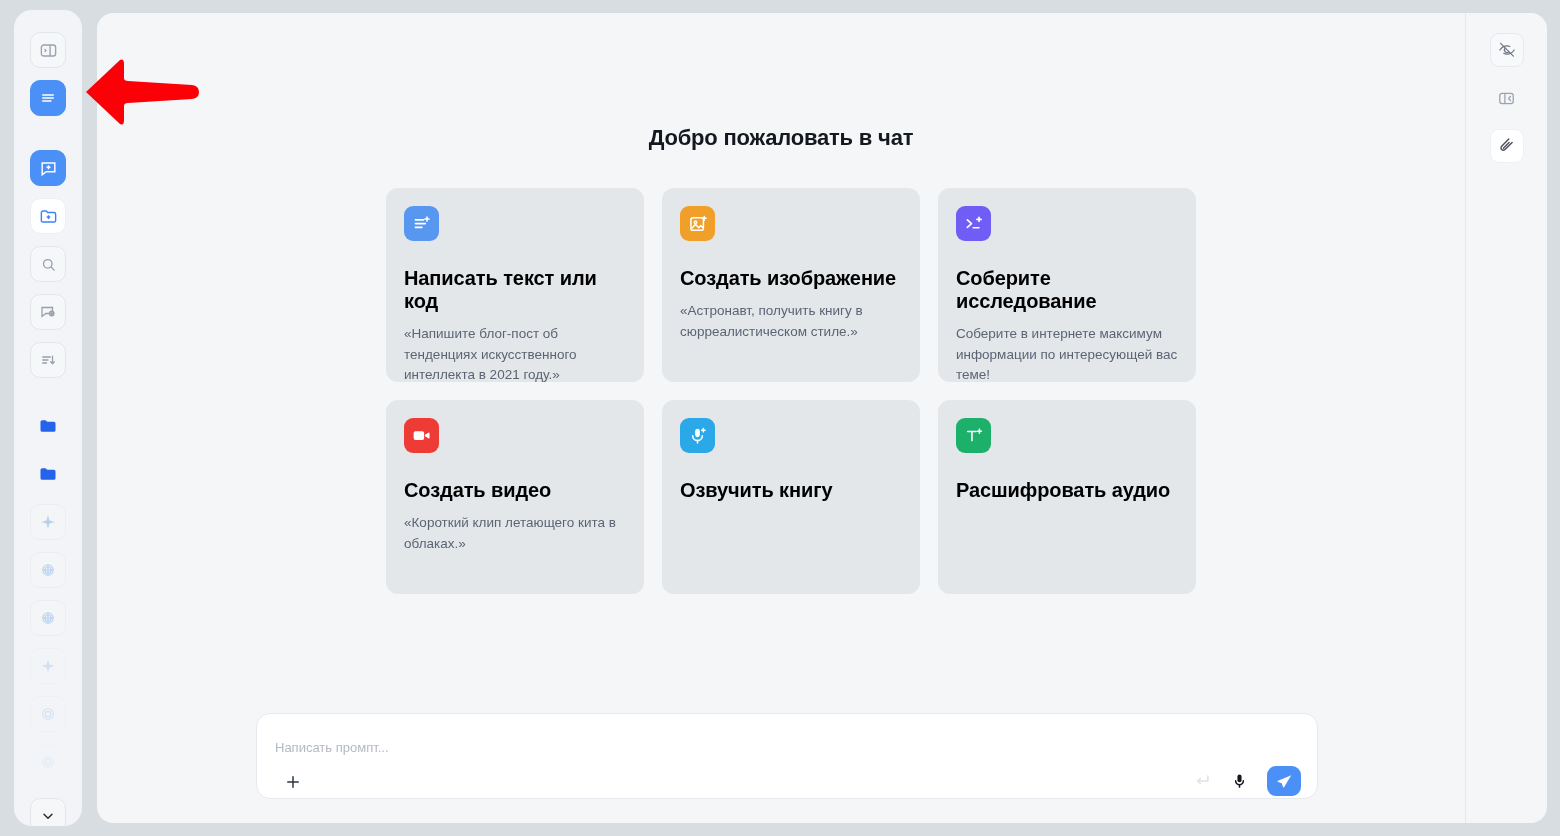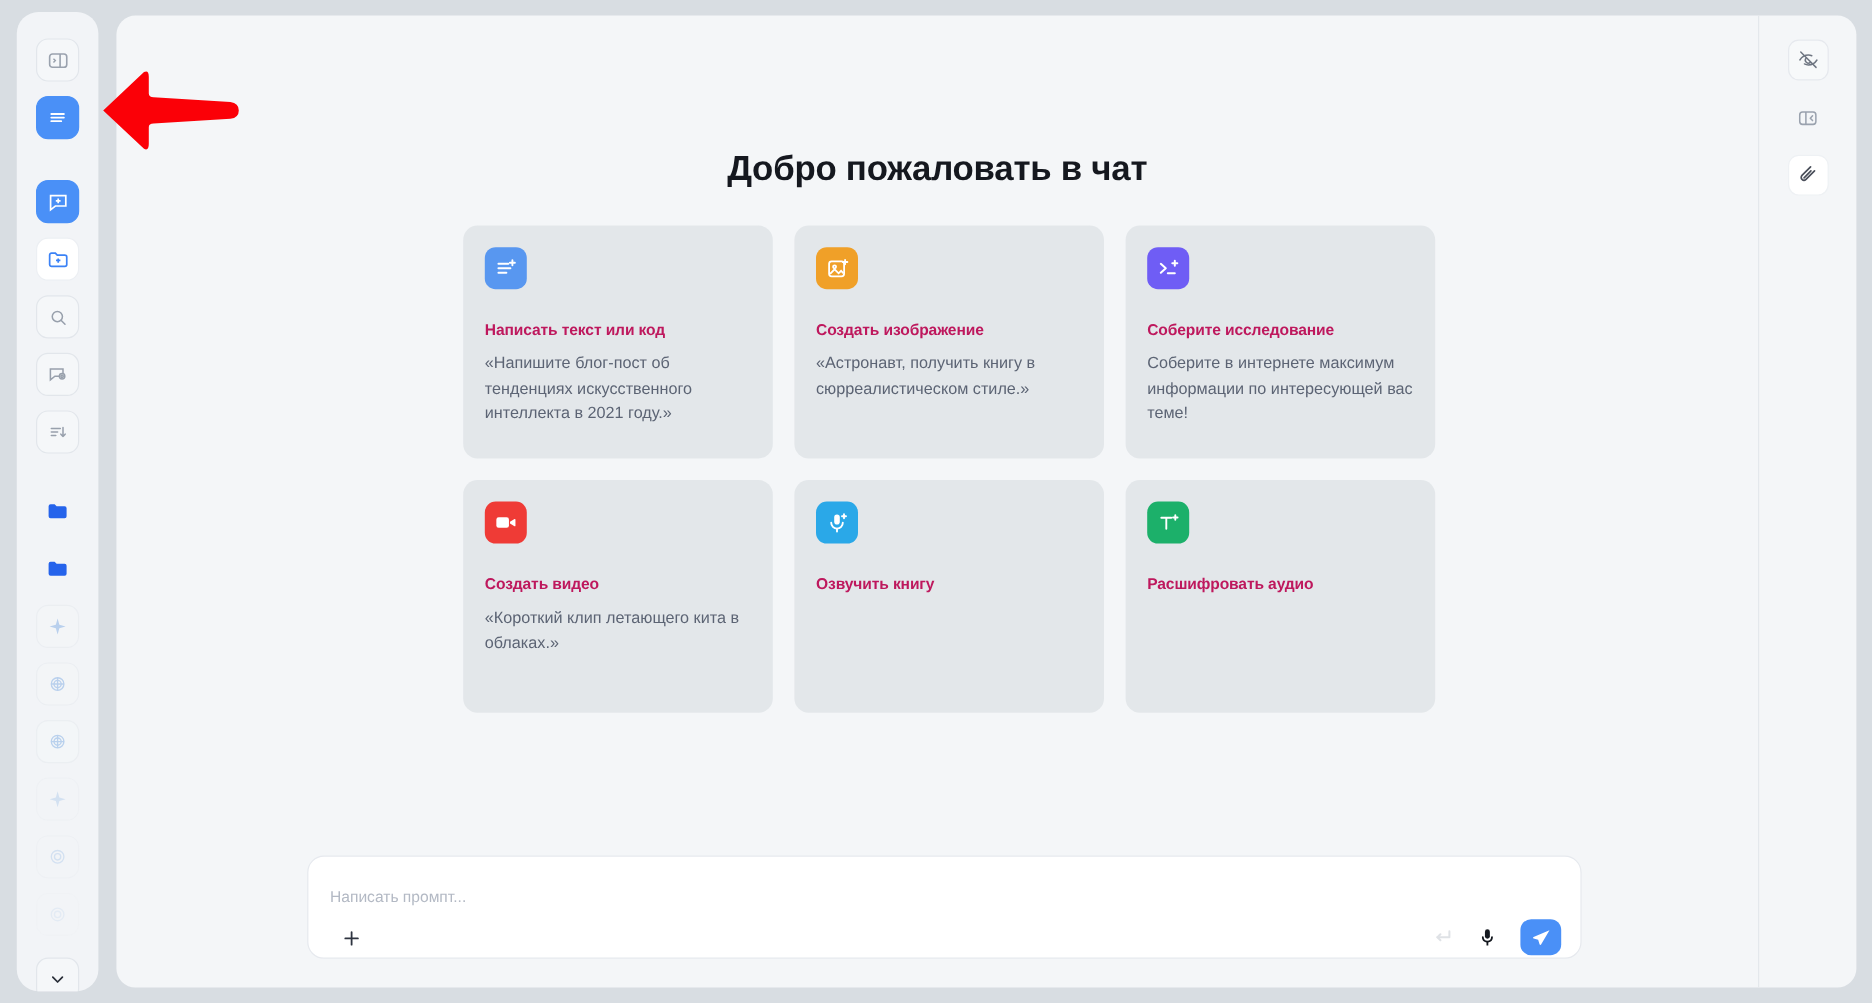--- a/index.html
+++ b/index.html
@@ -60,21 +60,21 @@
     margin-bottom: 14px;
     border: 1px solid #e6e9ee; background: #f7f9fa;
   }
   .rail-btn.none { border-color: transparent; background: transparent; }
   .rail-btn.white { background: #ffffff; border-color: #eef1f4; }
 
   
   .welcome {
     position: absolute; left: 0; right: 0; top: 112px;
     text-align: center;
-    font-size: 29px; font-weight: bold; color: #15181f;
+    font-size: 22px; font-weight: bold; color: #15181f;
     letter-spacing: -0.2px;
   }
   .cards {
     position: absolute; left: 289px; top: 175px;
     width: 810px;
     display: grid;
     grid-template-columns: repeat(3, 258px);
     grid-gap: 18px 18px;
   }
   .card {
@@ -82,21 +82,21 @@
     border-radius: 12px;
     padding: 18px 18px 20px 18px;
     height: 194px;
   }
   .card-icon {
     width: 35px; height: 35px; border-radius: 9px;
     display: flex; align-items: center; justify-content: center;
     margin-bottom: 26px;
   }
   .card-title {
-    font-size: 13px; font-weight: bold; color: #be185d;
+    font-size: 20px; font-weight: bold; color: #000000;
     margin-bottom: 11px; letter-spacing: -0.1px;
   }
   .card-desc {
     font-size: 13.5px; color: #5c6474; line-height: 1.53;
   }
 
   
   .composer {
     position: absolute; left: 159px; top: 700px;
     width: 1062px; height: 86px;

